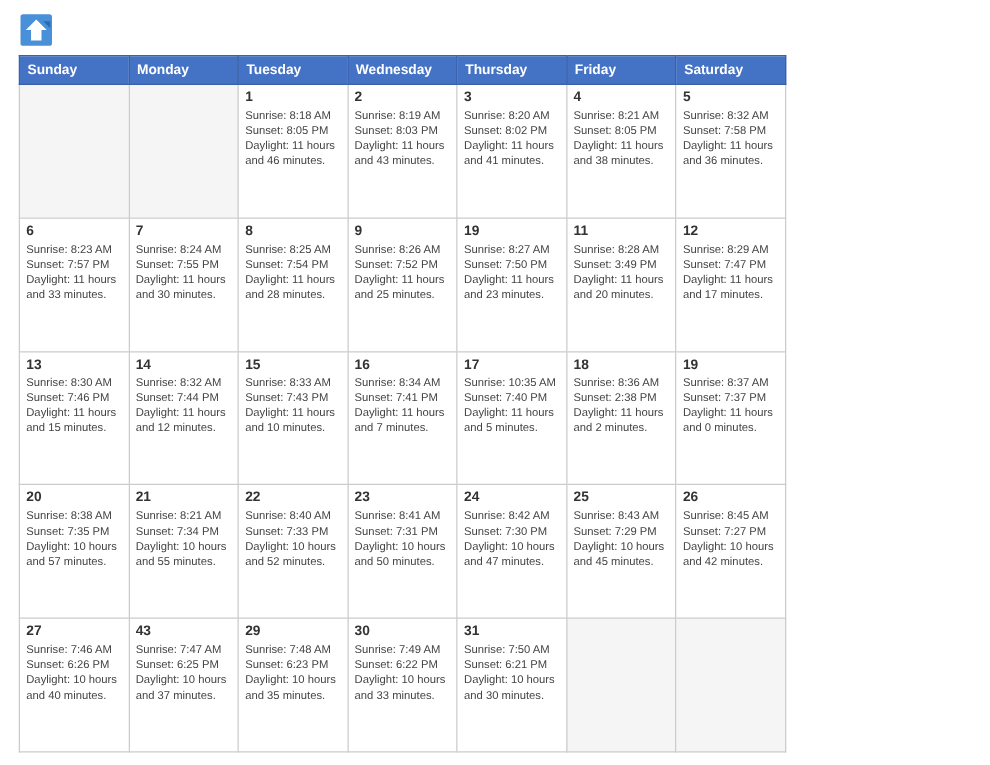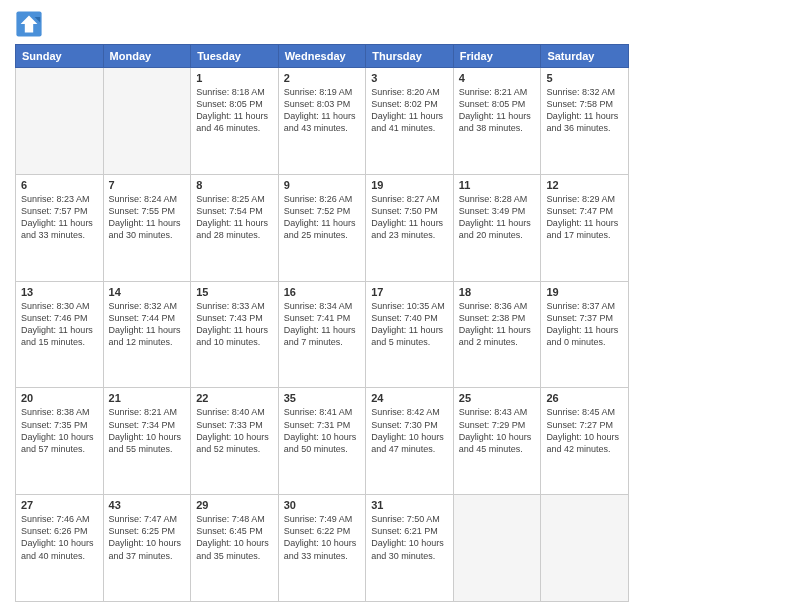--- a/index.html
+++ b/index.html
@@ -263,21 +263,21 @@
 Sunset: 7:34 PM
 Daylight: 10 hours and 55 minutes.</div>
           </td>
           <td>
             <span class="day-num">22</span>
             <div class="day-info">Sunrise: 8:40 AM
 Sunset: 7:33 PM
 Daylight: 10 hours and 52 minutes.</div>
           </td>
           <td>
-            <span class="day-num">35</span>
+            <span class="day-num">23</span>
             <div class="day-info">Sunrise: 8:41 AM
 Sunset: 7:31 PM
 Daylight: 10 hours and 50 minutes.</div>
           </td>
           <td>
             <span class="day-num">24</span>
             <div class="day-info">Sunrise: 8:42 AM
 Sunset: 7:30 PM
 Daylight: 10 hours and 47 minutes.</div>
           </td>
@@ -303,21 +303,21 @@
           </td>
           <td>
             <span class="day-num">43</span>
             <div class="day-info">Sunrise: 7:47 AM
 Sunset: 6:25 PM
 Daylight: 10 hours and 37 minutes.</div>
           </td>
           <td>
             <span class="day-num">29</span>
             <div class="day-info">Sunrise: 7:48 AM
-Sunset: 6:45 PM
+Sunset: 6:23 PM
 Daylight: 10 hours and 35 minutes.</div>
           </td>
           <td>
             <span class="day-num">30</span>
             <div class="day-info">Sunrise: 7:49 AM
 Sunset: 6:22 PM
 Daylight: 10 hours and 33 minutes.</div>
           </td>
           <td>
             <span class="day-num">31</span>

